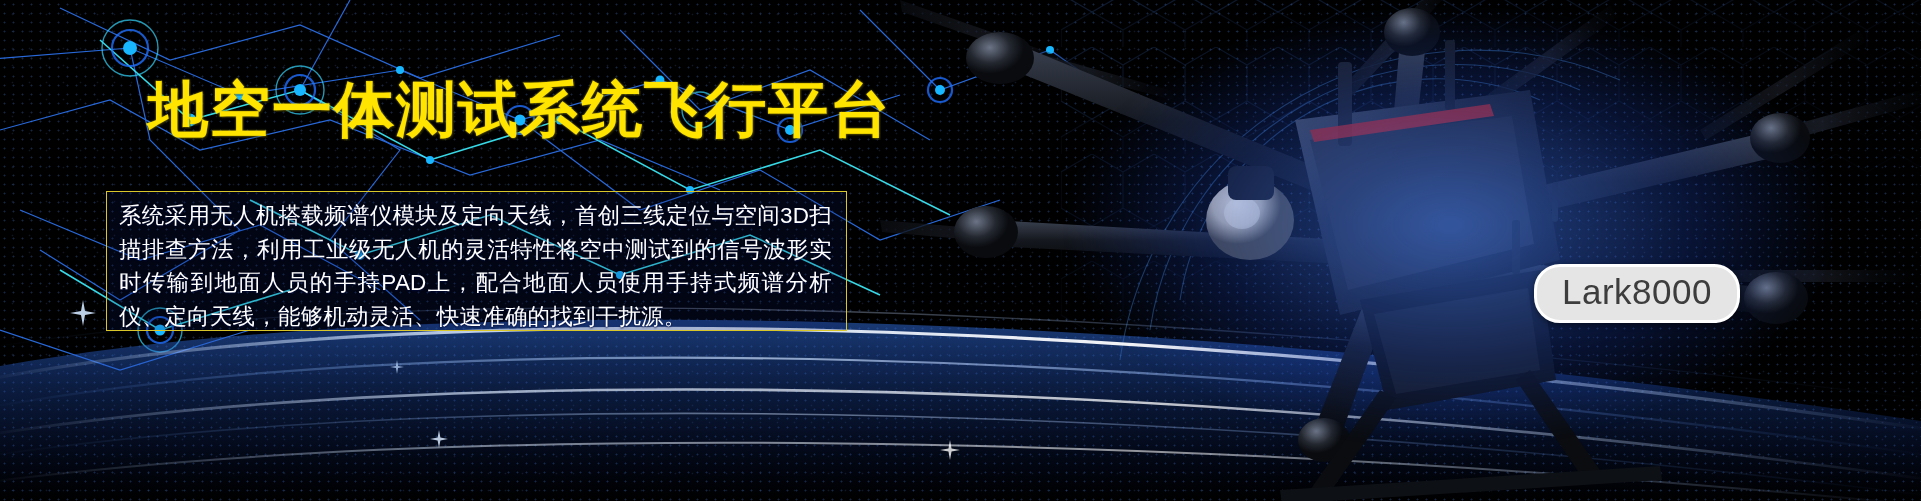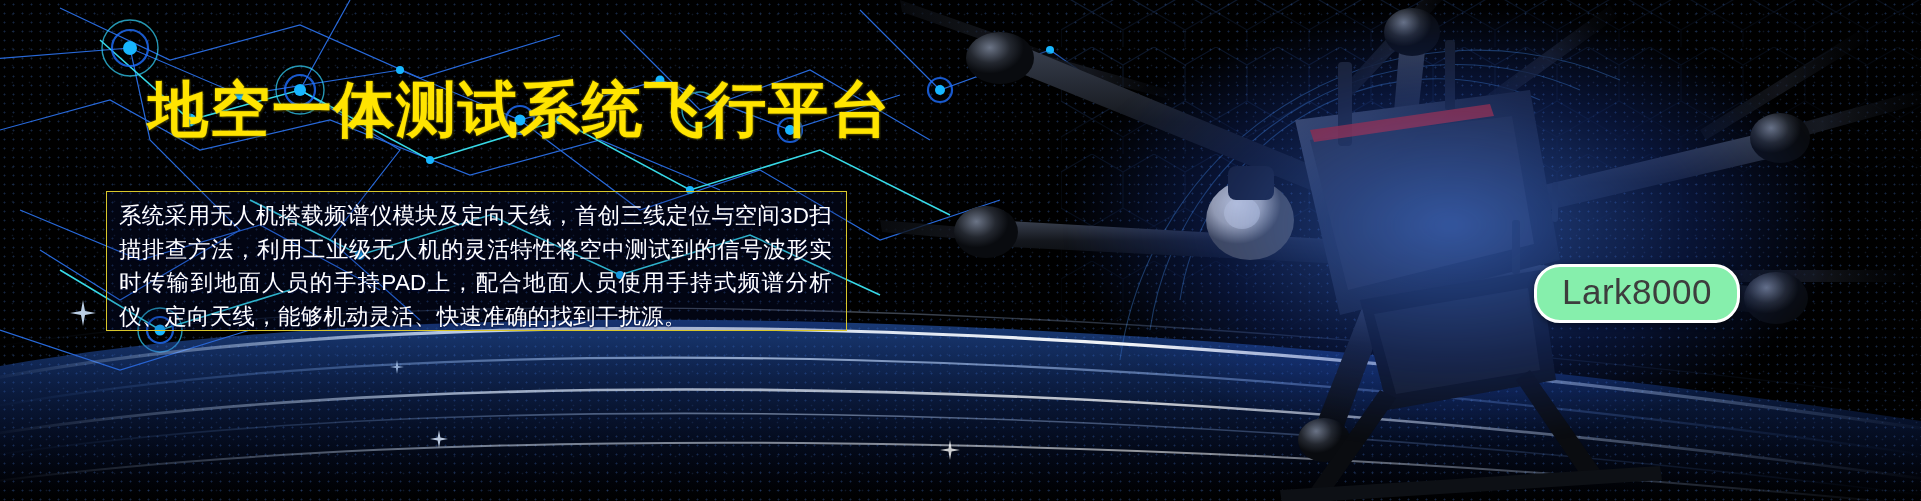--- a/index.html
+++ b/index.html
@@ -96,21 +96,21 @@
     text-align: justify;
     text-shadow: 0 1px 2px rgba(0,10,60,.9);
     font-family: Liberation Sans, sans-serif;
   }
 
   
   #lark-badge {
     position: absolute;
     left: 1534px; top: 264px;
     padding: 6px 25px 9px 25px;
-    background: #86efac;
+    background: #e5e5e5;
     border: 3px solid #ffffff;
     border-radius: 26px;
     color: #3d3d3d;
     font-size: 35px;
     font-weight: 400;
     line-height: 38px;
     letter-spacing: .5px;
     z-index: 45;
     box-shadow: 0 2px 6px rgba(0,0,0,.45);
   }

